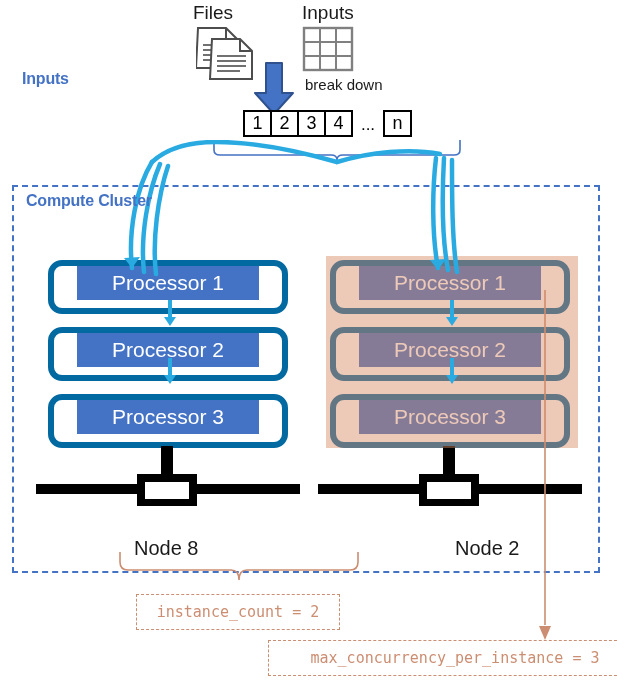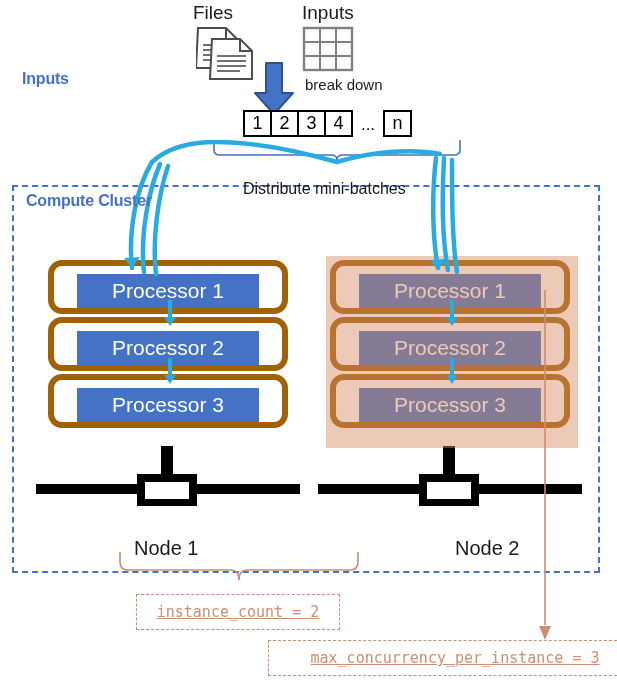--- a/index.html
+++ b/index.html
@@ -90,28 +90,28 @@
     left: 12px; top: 185px;
     width: 588px; height: 388px;
     border: 2.5px dashed #4472C4;
     box-sizing: border-box;
   }
 
   
   .rack { width: 240px; }
   .rack-shell {
     height: 54px;
-    border: 6px solid #a16207;
+    border: 6px solid #0369a1;
     border-radius: 14px;
     background: #ffffff;
     box-sizing: border-box;
     display: flex;
-    align-items: flex-end;
+    align-items: flex-start;
     justify-content: center;
-    margin-bottom: 3px;
+    margin-bottom: 13px;
     position: relative;
   }
   .rack-bar {
     width: 182px;
     height: 34px;
     background: #4472C4;
     display: flex;
     align-items: center;
     justify-content: center;
     color: #ffffff;
@@ -146,21 +146,20 @@
     border: 1.5px dashed #CC8E72;
     color: #CC8E72;
     font-family: "DejaVu Sans Mono", monospace;
     font-size: 15px;
     display: flex;
     align-items: center;
     justify-content: center;
     background: #ffffff;
     white-space: nowrap;
     box-sizing: border-box;
-    text-decoration: underline;
   }
   #anno-instance-count { left: 136px; top: 594px; width: 204px; height: 36px; z-index: 7; }
   #anno-max-conc      { left: 268px; top: 640px; width: 374px; height: 36px; z-index: 7; }
 
   #brace-instance { left: 118px; top: 550px; width: 250px; height: 48px; }
   #pointer-maxconc { left: 530px; top: 290px; width: 30px; height: 355px; }
 </style>
 </head>
 <body>
 
@@ -235,21 +234,20 @@
 
       <path d="M396 18 C 392 52, 392 96, 398 128"></path>
       <path d="M404 18 C 402 54, 402 98, 408 130"></path>
       <path d="M412 20 C 412 56, 412 100, 417 132"></path>
     </g>
 
     <path d="M92 128 l-8 -10 l16 -1 z" fill="#29ABE2"></path>
     <path d="M398 130 l-8 -10 l16 -1 z" fill="#29ABE2"></path>
   </svg>
 
-  <div class="abs" id="distribute-label">Distribute mini-batches</div>
 
   <div class="abs rack" id="rack-left">
     <div class="rack-shell">
       <div class="rack-bar">Processor 1</div>
     </div>
     <div class="rack-shell">
       <div class="rack-bar">Processor 2</div>
     </div>
     <div class="rack-shell">
       <div class="rack-bar">Processor 3</div>
@@ -294,21 +292,21 @@
     <rect x="104" y="28" width="60" height="32" fill="#000"></rect>
     <rect x="112" y="36" width="44" height="17" fill="#fff"></rect>
   </svg>
   <svg class="abs node-base" id="base-right" viewBox="0 0 270 66">
     <rect x="128" y="0" width="12" height="32" fill="#000"></rect>
     <rect x="3" y="38" width="264" height="10" fill="#000"></rect>
     <rect x="104" y="28" width="60" height="32" fill="#000"></rect>
     <rect x="112" y="36" width="44" height="17" fill="#fff"></rect>
   </svg>
 
-  <div class="abs node-caption" id="node1-caption">Node 1</div>
+  <div class="abs node-caption" id="node1-caption">Node 8</div>
   <div class="abs node-caption" id="node2-caption">Node 2</div>
 
   <svg class="abs" id="brace-instance" viewBox="0 0 250 48">
     <path d="M2 2 v10 q0 8 8 8 h103 q8 0 8 10 q0 -10 8 -10 h103 q8 0 8 -8 v-10" fill="none" stroke="#CC8E72" stroke-width="1.6"></path>
   </svg>
 
   <svg class="abs" id="pointer-maxconc" viewBox="0 0 30 355">
     <line x1="15" y1="0" x2="15" y2="335" stroke="#CC8E72" stroke-width="1.6"></line>
     <path d="M15 350 l-6 -14 h12 z" fill="#CC8E72"></path>
   </svg>

